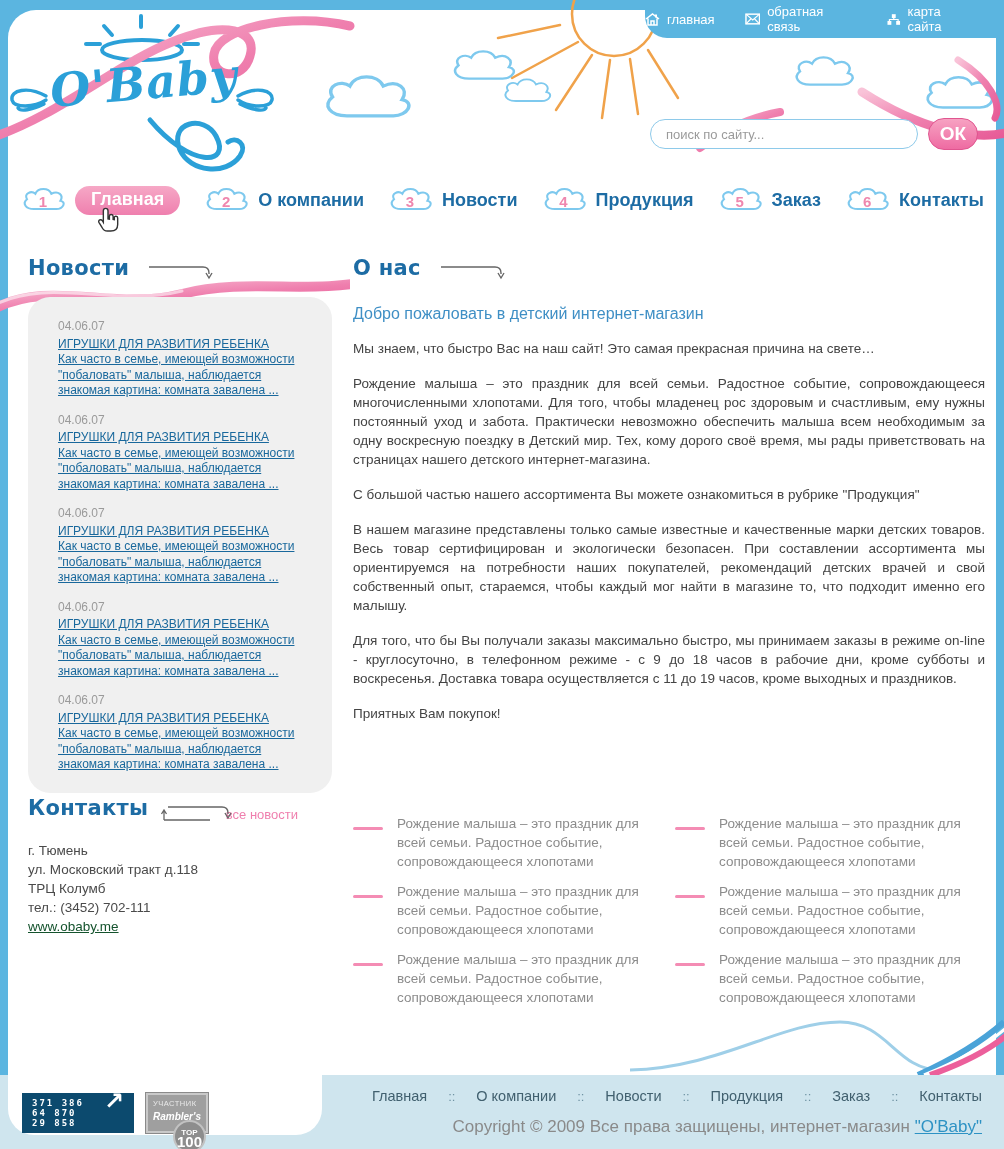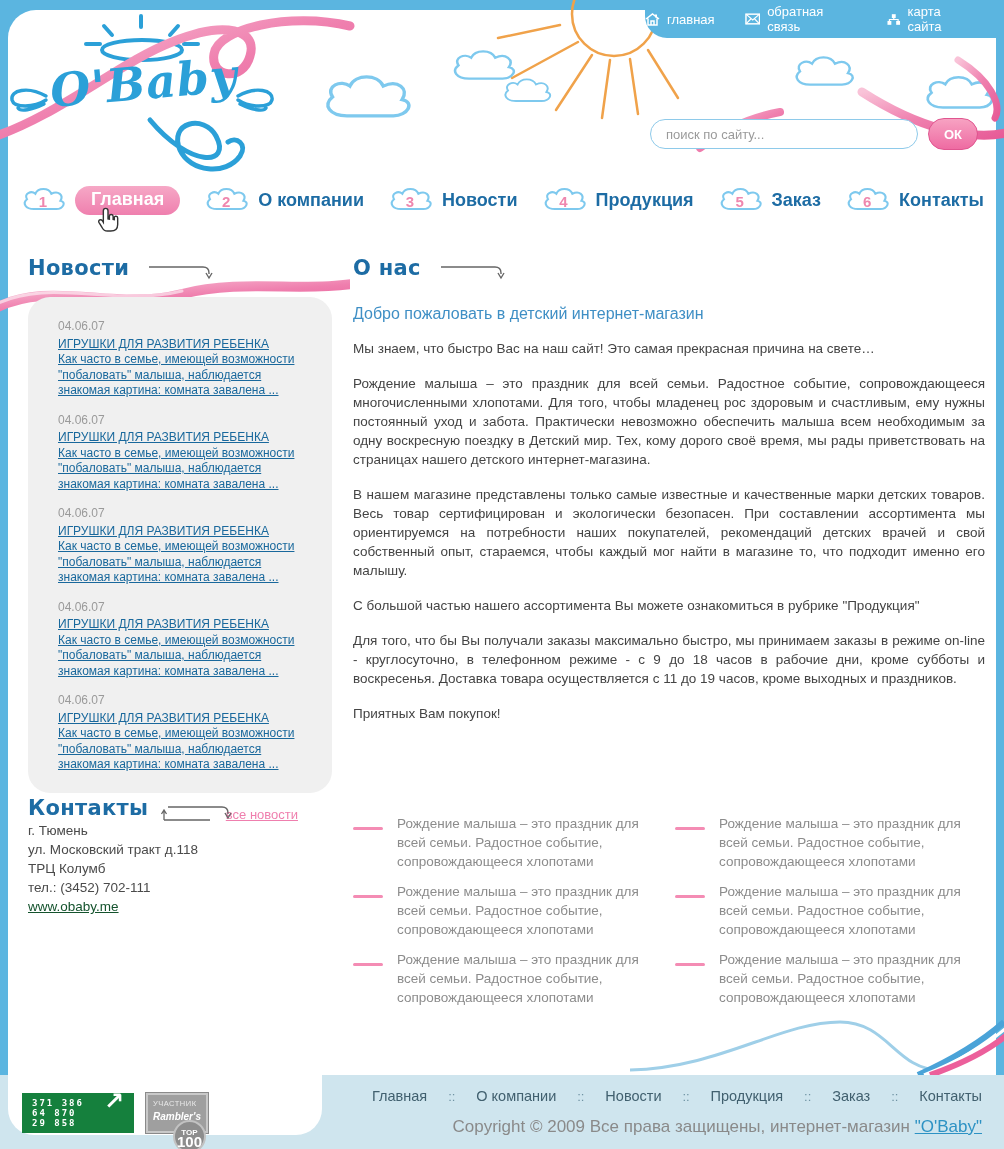--- a/index.html
+++ b/index.html
@@ -36,21 +36,21 @@
     position:absolute; left:650px; top:119px; width:268px; height:30px;
     border:1px solid #8ecaea; border-radius:16px; padding:11px 15px;
     font-size:13px; color:#555; outline:none; z-index:6;
     font-family:"Liberation Sans", sans-serif;
   }
   .search-input::placeholder { color:#9a9a9a; }
   .search-btn {
     position:absolute; left:928px; top:118px; width:50px; height:32px;
     border:1px solid #e0558f; border-radius:17px; z-index:6;
     background:linear-gradient(#f7a2c2,#ee6ba2); color:#fff;
-    font-size:13px; font-weight:bold; cursor:pointer;
+    font-size:19px; font-weight:bold; cursor:pointer;
     font-family:"Liberation Sans", sans-serif;
   }
   
   .nav {
     position:absolute; left:20px; top:185px; width:964px; z-index:5;
     display:flex; justify-content:space-between; align-items:center;
   }
   .nav-item { display:flex; align-items:center; gap:9px; cursor:pointer; }
   .cloud { position:relative; width:46px; height:30px; }
   .cloud-num {
@@ -77,24 +77,24 @@
     margin-top:16px; background:#f0f0f0; border-radius:22px;
     padding:22px 16px 6px 30px;
   }
   .news-item { margin-bottom:14px; font-size:12px; line-height:15.5px; }
   .news-date { color:#9a9a9a; margin-bottom:2px; }
   .news-link { color:#19689c; text-decoration:underline; display:block; cursor:pointer; }
   .all-news-row {
     display:flex; align-items:center; justify-content:flex-end; gap:14px;
     margin-top:14px; padding-right:34px;
   }
-  .all-news-link { color:#ef7fae; font-size:13px; text-decoration:underline; cursor:pointer; }
+  .all-news-link { color:#ef7fae; font-size:13px; cursor:pointer; }
   
   .contacts-section { position:absolute; left:28px; top:795px; width:304px; z-index:4; }
-  .contact-lines { font-size:13.5px; color:#4a4a4a; line-height:19px; }
+  .contact-lines { margin-top:20px; font-size:13.5px; color:#4a4a4a; line-height:19px; }
   .site-link { color:#14532d; text-decoration:underline; cursor:pointer; }
   
   .about-section { position:absolute; left:353px; top:255px; width:632px; z-index:4; }
   .about-sub { margin-top:24px; font-size:16px; color:#3f8fc5; }
   .about-p { margin-top:16px; font-size:13.5px; color:#444; line-height:19px; text-align:justify; }
   .about-p.nojust { text-align:left; }
   
   .why-section { position:absolute; left:353px; top:790px; width:644px; z-index:4; }
   .why-grid {
     margin-top:24px; display:grid; grid-template-columns:322px 322px;
@@ -105,21 +105,21 @@
   .why-text { font-size:13.5px; line-height:19px; color:#8c8c8c; }
   
   .footer { position:absolute; left:0; top:1075px; width:1004px; height:74px;
     background:#cfe5ee; z-index:8; }
   .footer-patch {
     position:absolute; left:8px; top:0; width:314px; height:60px;
     background:#fff; border-radius:0 0 26px 26px;
   }
   .counter-badge {
     position:absolute; left:22px; top:18px; width:112px; height:40px;
-    background:#15803d; color:#fff; padding:5px 0 0 10px;
+    background:#0c4a6e; color:#fff; padding:5px 0 0 10px;
     font-family:"DejaVu Sans Mono", monospace; font-size:9px; font-weight:bold;
     letter-spacing:2px; line-height:10px; cursor:pointer;
   }
   .counter-arrow { position:absolute; right:10px; top:3px; font-size:24px; font-weight:bold;
     font-family:"DejaVu Sans", sans-serif; letter-spacing:0; }
   .rambler-badge {
     position:absolute; left:146px; top:18px; width:62px; height:40px;
     background:#9f9f9f; border:2px solid #c9c9c9; outline:1px solid #8a8a8a;
     padding:4px 0 0 5px; cursor:pointer;
   }
@@ -348,22 +348,22 @@
   <div class="h">
     <span>О нас</span>
     <svg class="harrow" width="70" height="20" viewBox="0 0 70 20">
         <path d="M2 6 H56 Q62 6 62 12 V13" stroke="#666" stroke-width="1.4" fill="none"></path>
         <path d="M59 12 L62 17 L65 12" stroke="#666" stroke-width="1.4" fill="none"></path>
       </svg>
   </div>
   <div class="about-sub">Добро пожаловать в детский интернет-магазин</div>
   <p class="about-p nojust">Мы знаем, что быстро Вас на наш сайт! Это самая прекрасная причина на свете…</p>
   <p class="about-p">Рождение малыша – это праздник для всей семьи. Радостное событие, сопровождающееся многочисленными хлопотами. Для того, чтобы младенец рос здоровым и счастливым, ему нужны постоянный уход и забота. Практически невозможно обеспечить малыша всем необходимым за одну воскресную поездку в Детский мир. Тех, кому дорого своё время, мы рады приветствовать на страницах нашего детского интернет-магазина.</p>
+  <p class="about-p nojust">С большой частью нашего ассортимента Вы можете ознакомиться в рубрике "Продукция"</p>
   <p class="about-p">В нашем магазине представлены только самые известные и качественные марки детских товаров. Весь товар сертифицирован и экологически безопасен. При составлении ассортимента мы ориентируемся на потребности наших покупателей, рекомендаций детских врачей и свой собственный опыт, стараемся, чтобы каждый мог найти в магазине то, что подходит именно его малышу.</p>
-  <p class="about-p nojust">С большой частью нашего ассортимента Вы можете ознакомиться в рубрике "Продукция"</p>
   <p class="about-p">Для того, что бы Вы получали заказы максимально быстро, мы  принимаем заказы в режиме on-line - круглосуточно, в телефонном режиме - с 9 до 18 часов в рабочие дни, кроме субботы и воскресенья. Доставка товара осуществляется с 11 до 19 часов, кроме выходных и праздников.</p>
   <p class="about-p nojust">Приятных Вам покупок!</p>
 </div>
 
 <div class="contacts-section">
   <div class="h">
     <span>Контакты</span>
     <svg class="harrow" width="70" height="20" viewBox="0 0 70 20">
         <path d="M2 6 H56 Q62 6 62 12 V13" stroke="#666" stroke-width="1.4" fill="none"></path>
         <path d="M59 12 L62 17 L65 12" stroke="#666" stroke-width="1.4" fill="none"></path>

